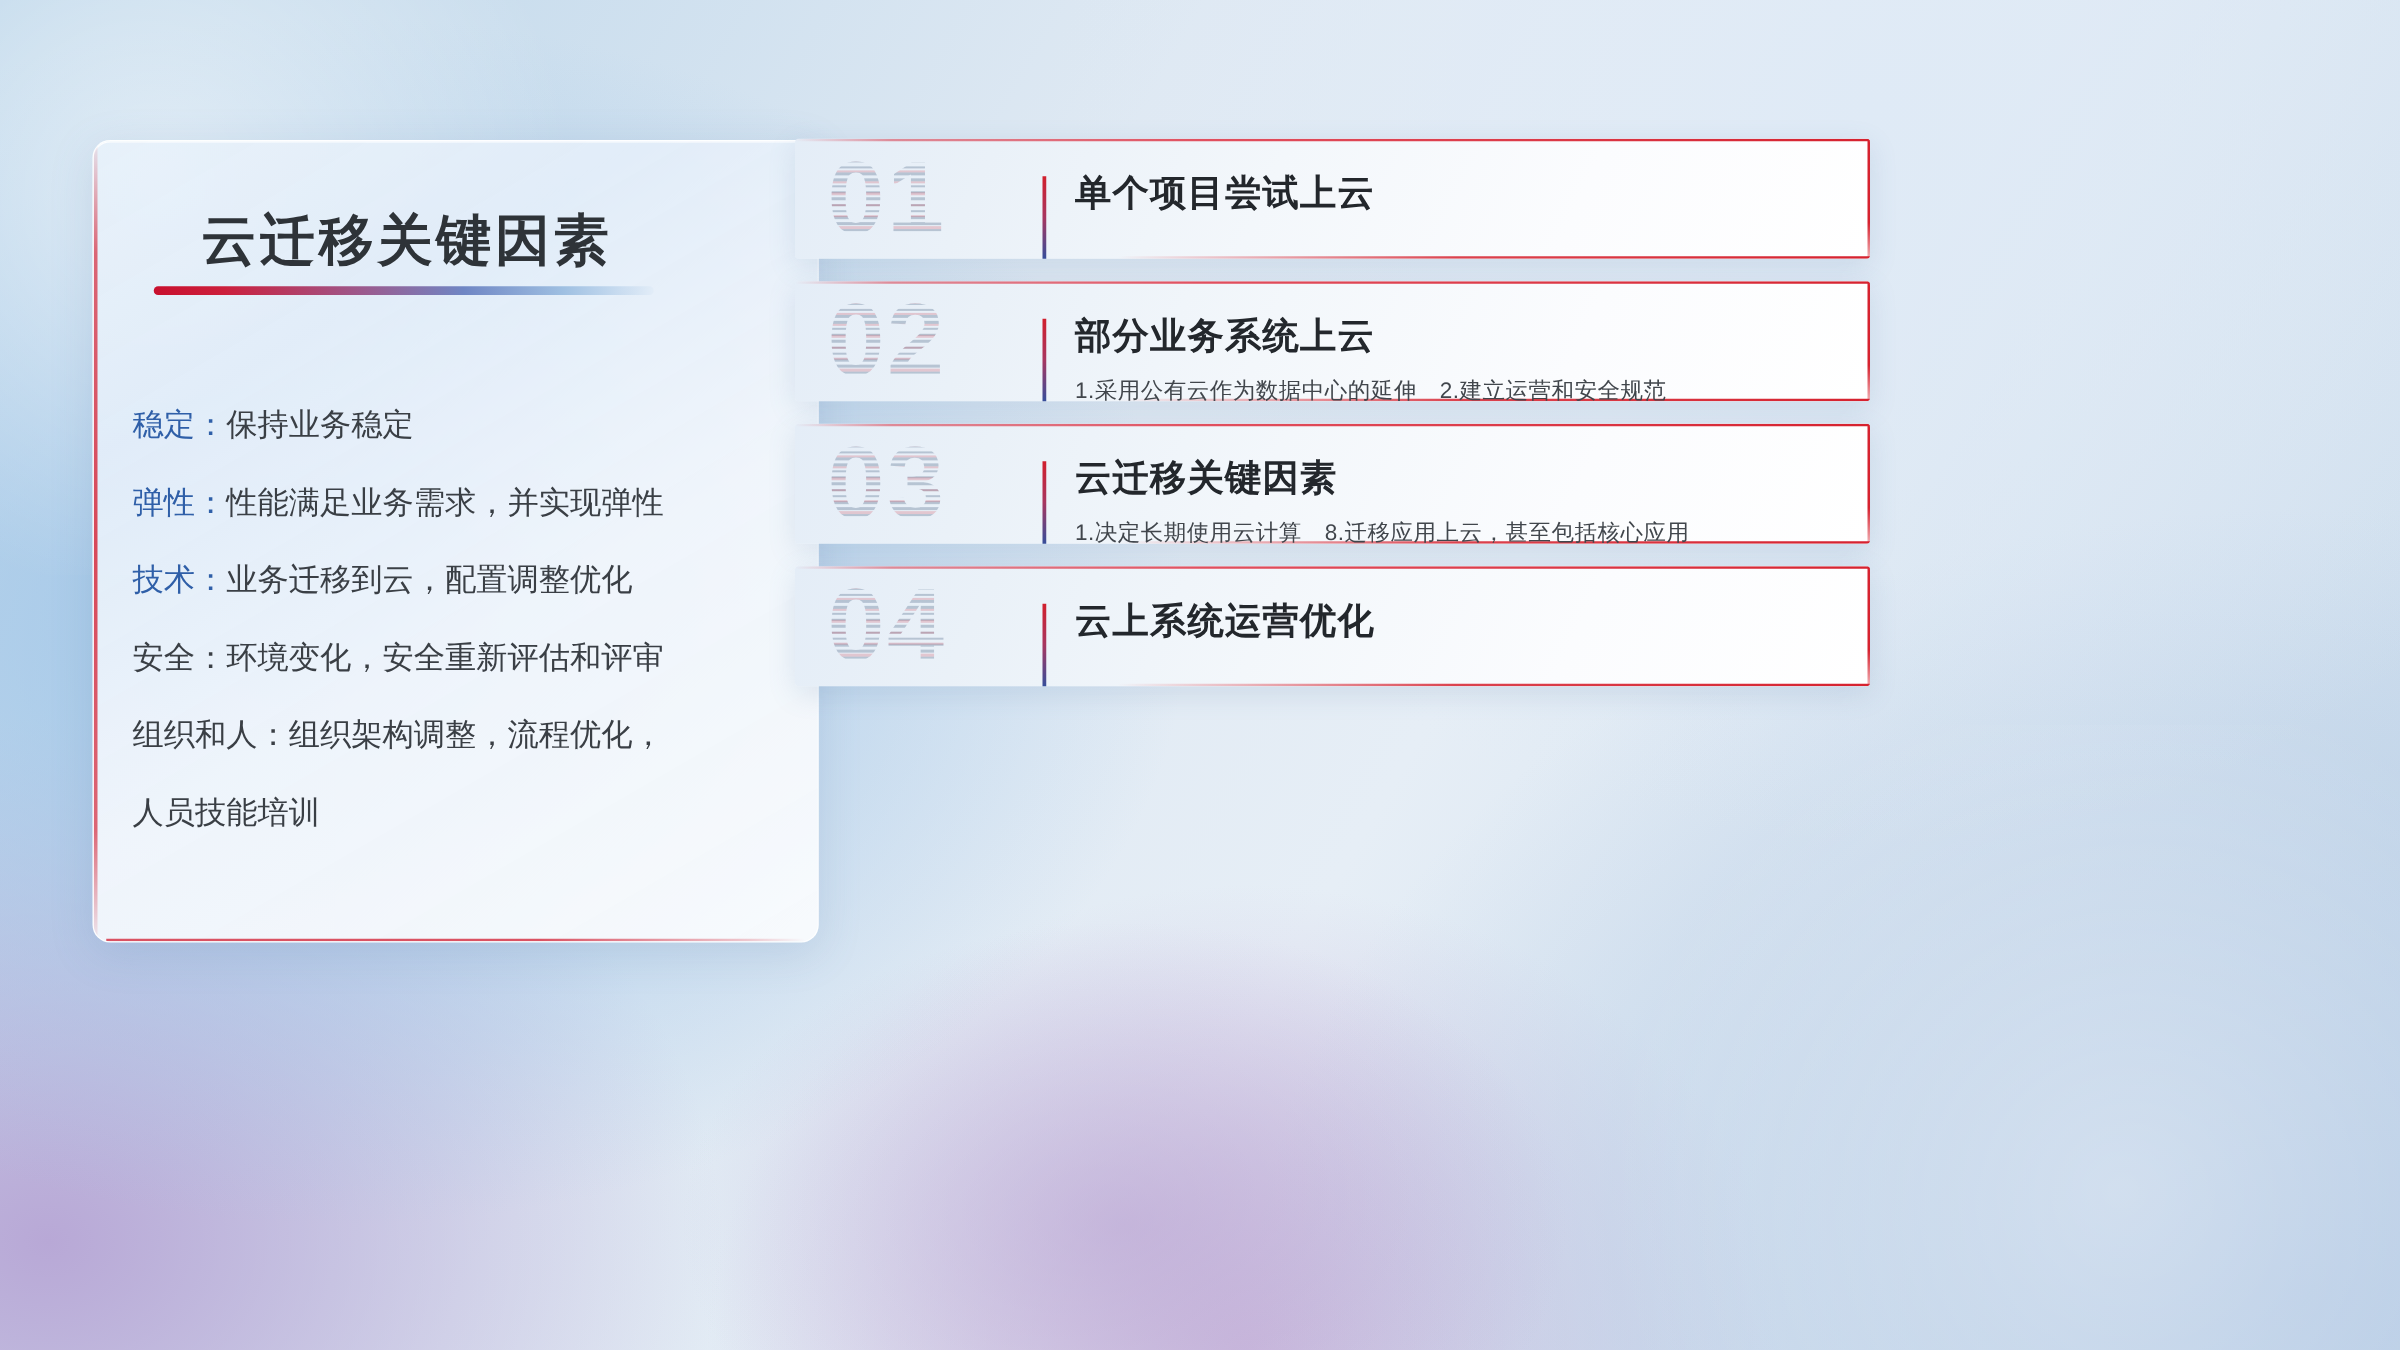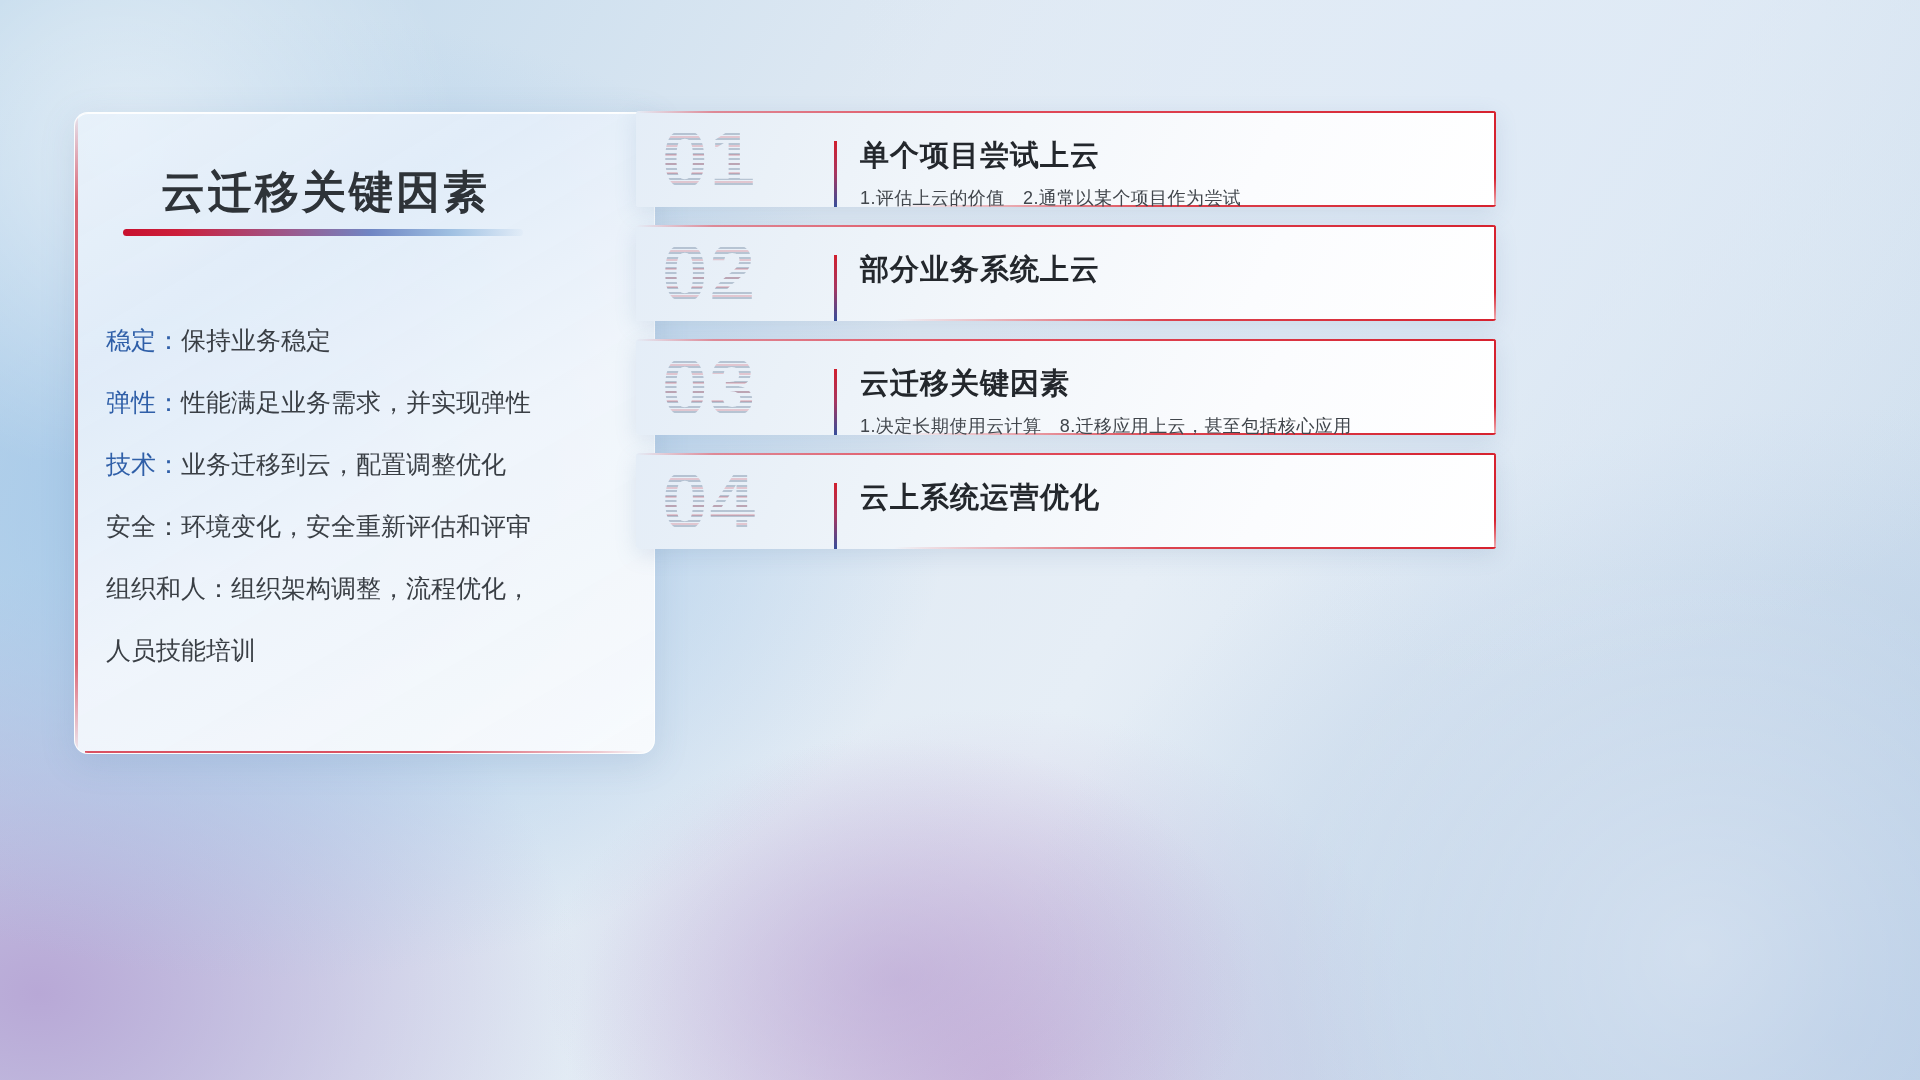--- a/index.html
+++ b/index.html
@@ -246,31 +246,31 @@
 
 <section class="cards">
 
   <article class="card">
     <div class="card-bottom-rule"></div>
     <div class="card-number">01</div>
     <div class="card-number-tint">01</div>
     <div class="card-divider"></div>
     <div class="card-body">
       <div class="card-title">单个项目尝试上云</div>
-      <div class="card-desc">1.评估上云的价值　2.通常以某个项目作为尝试</div>
     </div>
   </article>
 
   <article class="card">
     <div class="card-bottom-rule"></div>
     <div class="card-number">02</div>
     <div class="card-number-tint">02</div>
     <div class="card-divider"></div>
     <div class="card-body">
       <div class="card-title">部分业务系统上云</div>
+      <div class="card-desc">1.采用公有云作为数据中心的延伸　2.建立运营和安全规范</div>
     </div>
   </article>
 
   <article class="card">
     <div class="card-bottom-rule"></div>
     <div class="card-number">03</div>
     <div class="card-number-tint">03</div>
     <div class="card-divider"></div>
     <div class="card-body">
       <div class="card-title">云迁移关键因素</div>

